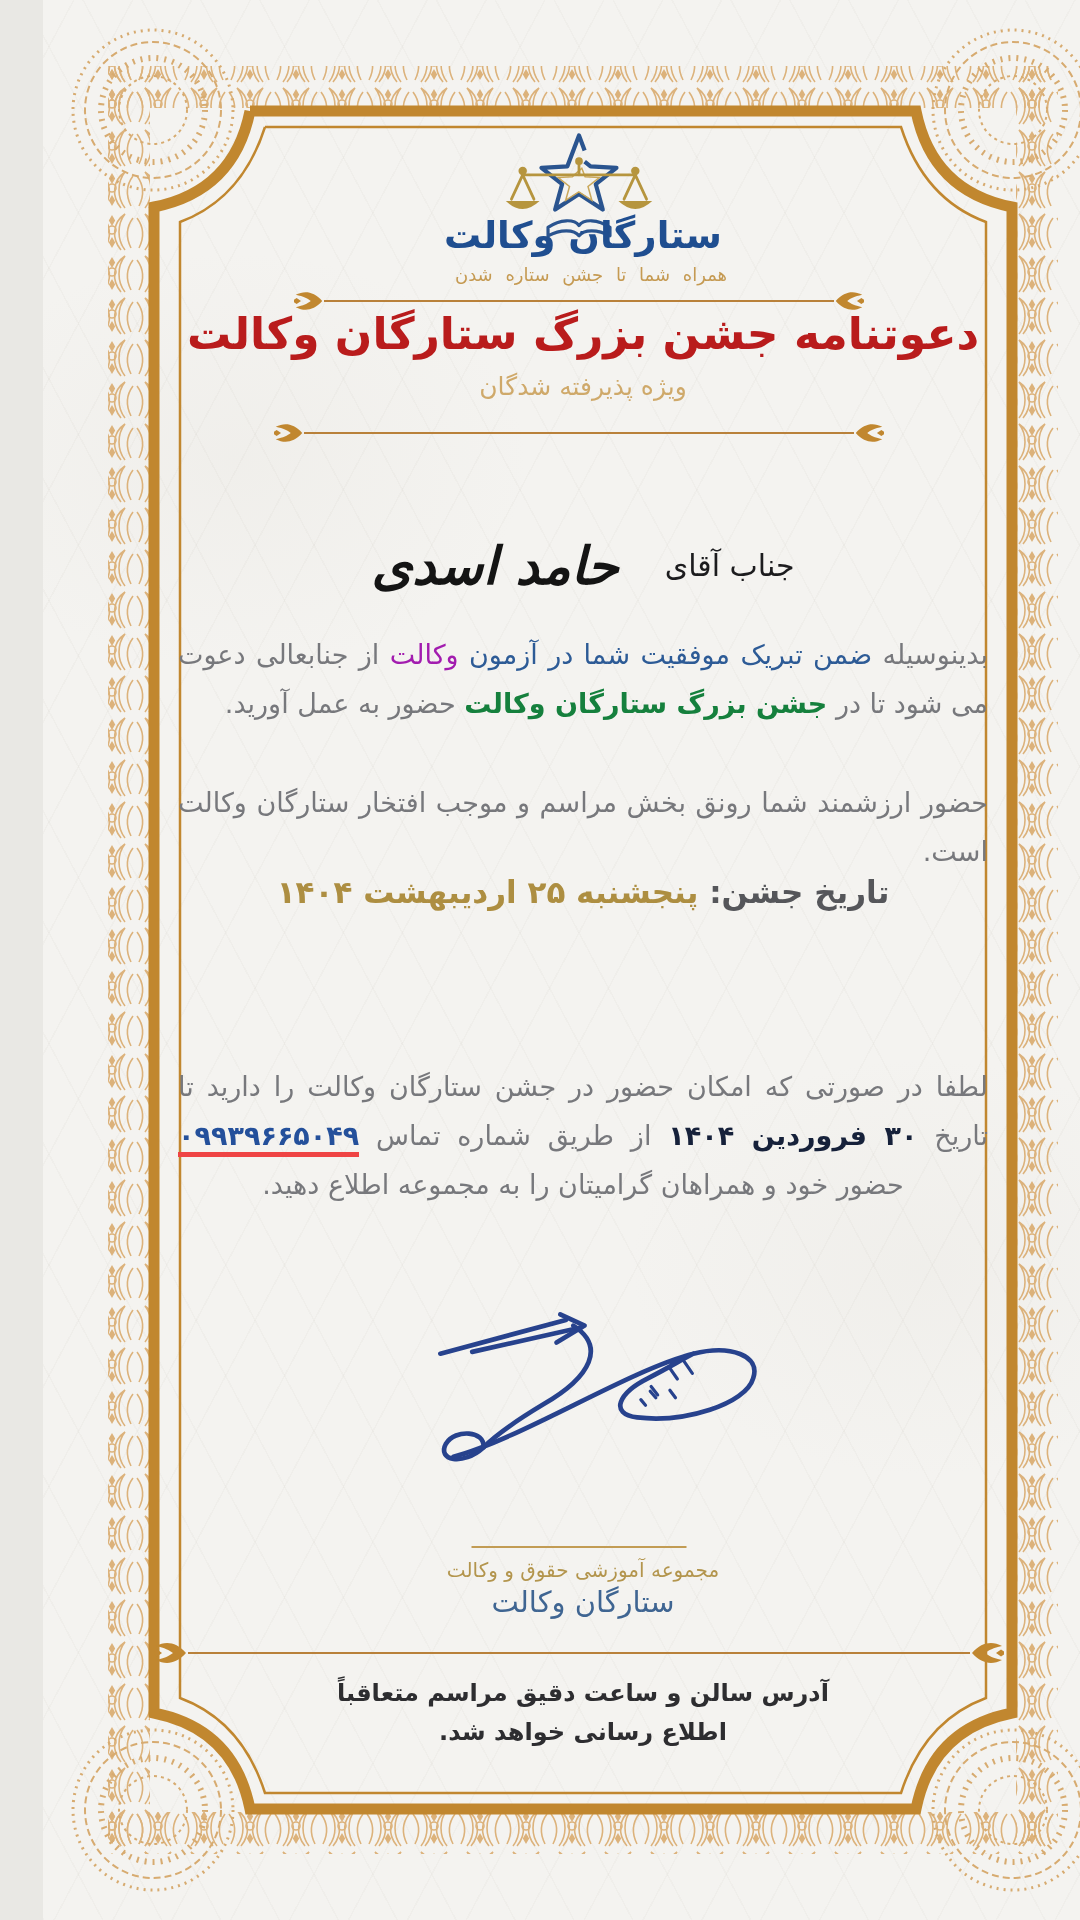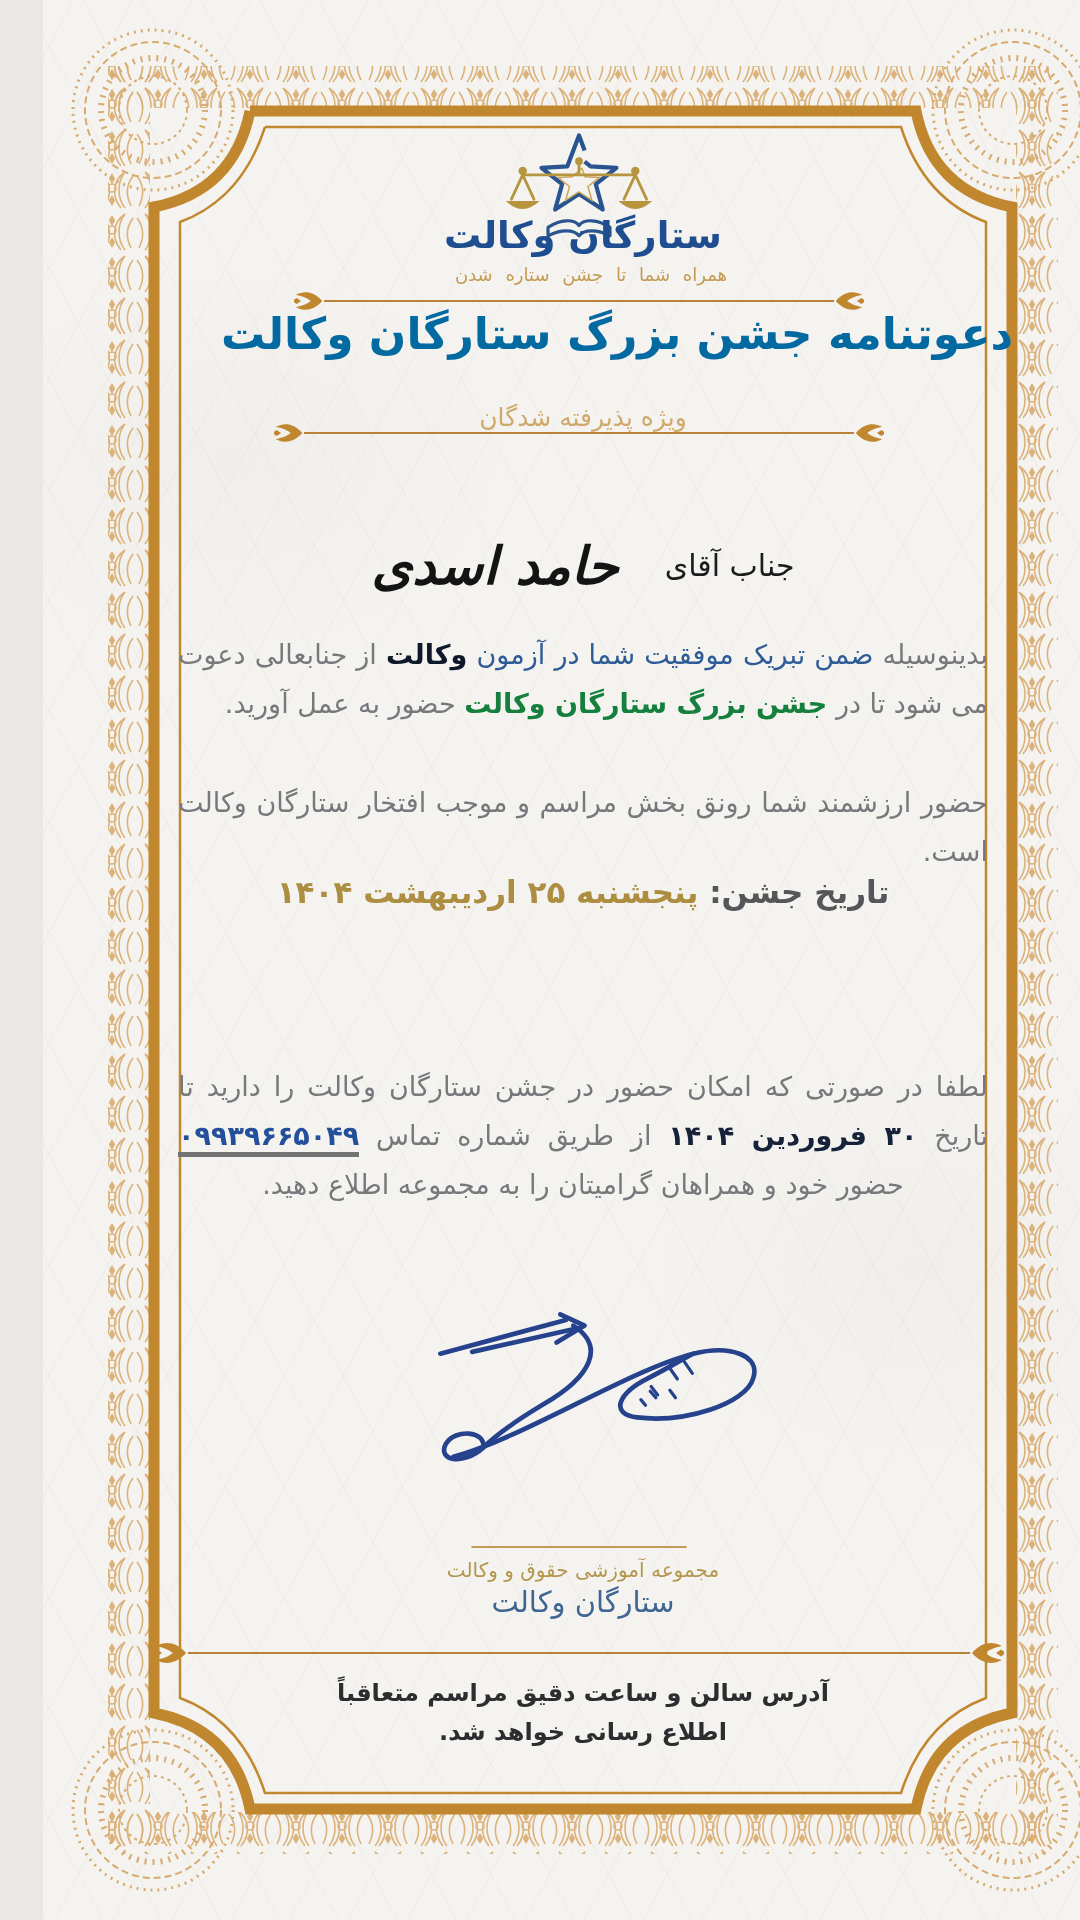--- a/index.html
+++ b/index.html
@@ -27,41 +27,41 @@
   .brand-name{top:214px;font-size:37px;font-weight:bold;color:#1f4e90;}
   .tagline{top:264px;font-size:18px;color:#c59a52;word-spacing:7px;padding-left:8px;}
 
   .divider{position:absolute;left:50%;transform:translateX(-50%);display:flex;align-items:center;}
   .divider .line{flex:1;height:2px;background:#b9813a;}
   .divider svg{flex:0 0 auto;}
   .d1{top:288px;width:570px;}
   .d2{top:420px;width:610px;}
   .d3{top:1638px;width:850px;}
 
-  .main-title{top:308px;font-size:44px;font-weight:bold;color:#0369a1;padding-left:34px;}
-  .subtitle{top:403px;font-size:25px;color:#cfa96a;}
+  .main-title{top:308px;font-size:44px;font-weight:bold;color:#b91c1c;}
+  .subtitle{top:372px;font-size:25px;color:#cfa96a;}
 
   .recipient{top:535px;display:flex;justify-content:center;align-items:center;gap:46px;}
   .salutation{font-size:30px;color:#1c1c1e;}
   .recipient-name{font-family:"DejaVu Serif",serif;font-style:italic;font-weight:bold;font-size:52px;color:#141414;}
 
   .para{font-size:27px;line-height:1.82;color:#77787c;text-align:justify;margin:0;}
   .p-invite{top:630px;}
   .p-invite2{top:778px;}
   .blue{color:#2d5b96;}
   .blue-bold{color:#15803d;font-weight:bold;}
-  .gold-bold{color:#0f172a;font-weight:bold;}
+  .gold-bold{color:#a21caf;font-weight:normal;}
   .dark-bold{color:#16213a;font-weight:bold;}
 
   .event{top:866px;font-size:31px;font-weight:bold;line-height:1.72;}
   .event .label{color:#55565a;}
   .event .value{color:#ad8e41;}
 
   .p-rsvp{top:1062px;text-align:justify;-moz-text-align-last:center;text-align-last:center;}
-  .phone{color:#24509b;font-weight:bold;border-bottom:5px solid #737373;padding-bottom:1px;white-space:nowrap;}
+  .phone{color:#24509b;font-weight:bold;border-bottom:5px solid #ef4444;padding-bottom:1px;white-space:nowrap;}
 
   .signature{position:absolute;left:50%;top:1305px;transform:translateX(-50%);}
   .respect{top:1484px;font-size:33px;font-weight:bold;color:#1f4a8c;}
   .sig-rule{position:absolute;left:50%;top:1546px;transform:translateX(-50%);width:215px;height:2px;background:#c29c54;}
   .org1{top:1558px;font-size:20px;color:#b3954d;}
   .org2{top:1585px;font-size:29px;color:#3f6592;}
 
   .footer{top:1674px;font-size:24px;font-weight:bold;color:#2d2d30;line-height:1.62;}
 </style>
 </head>

